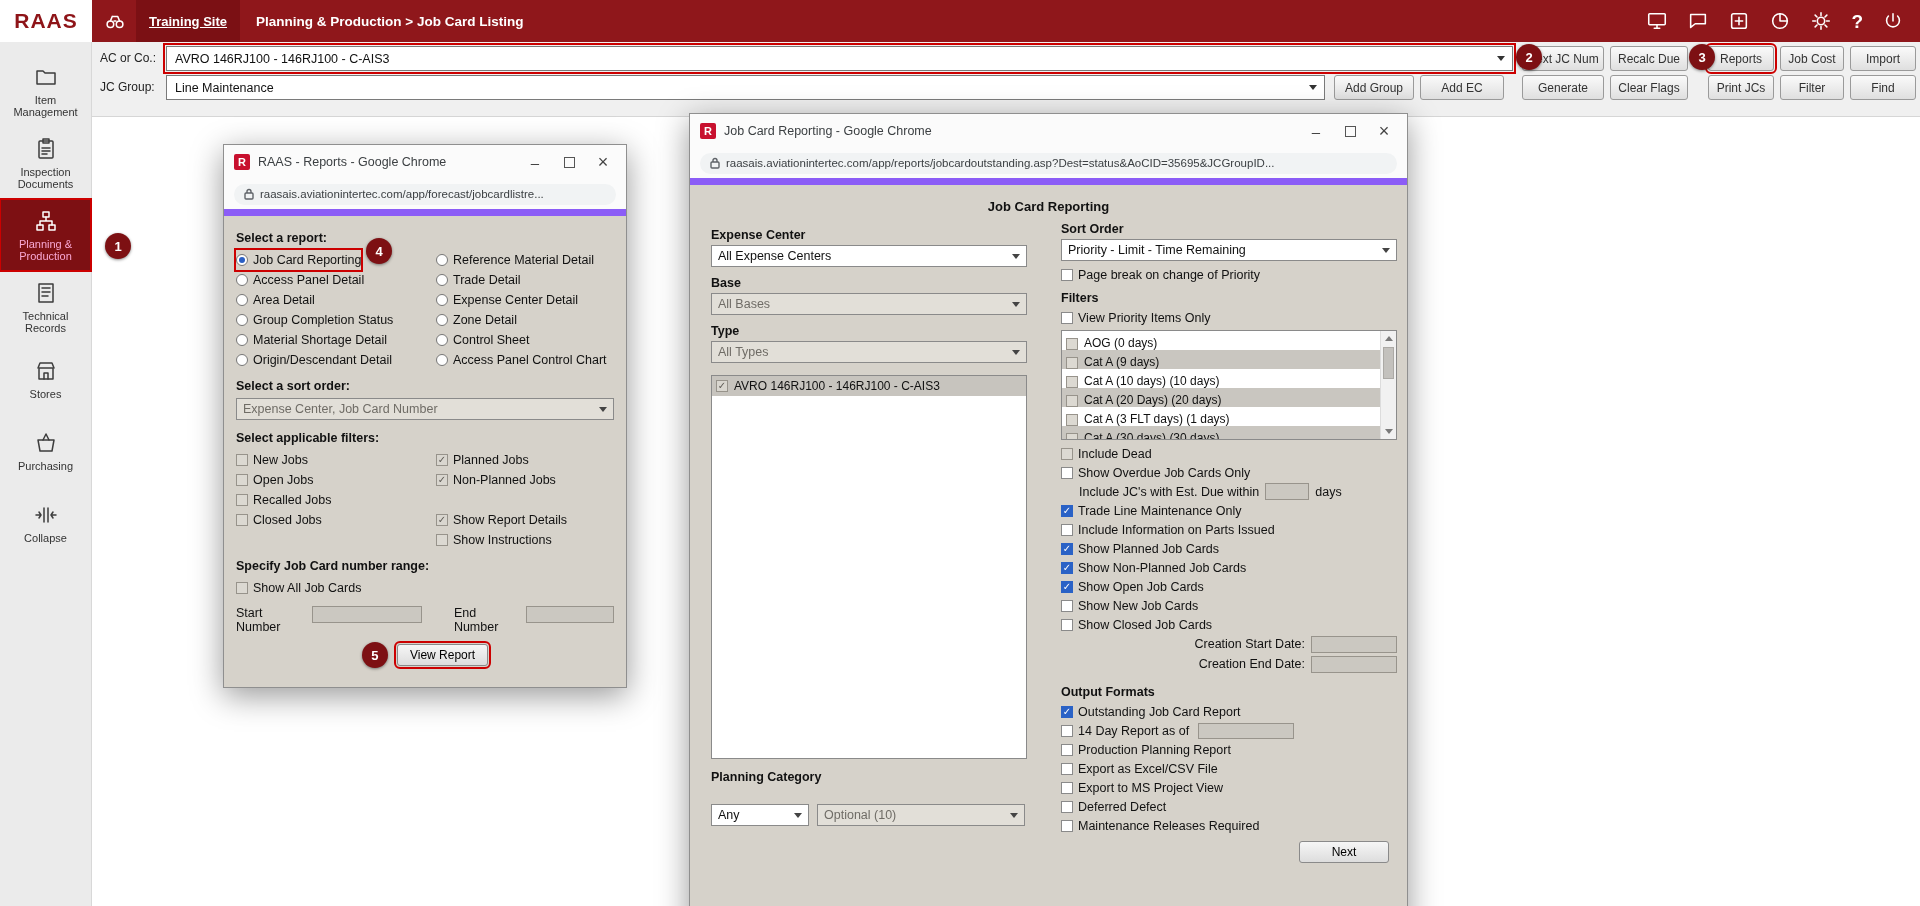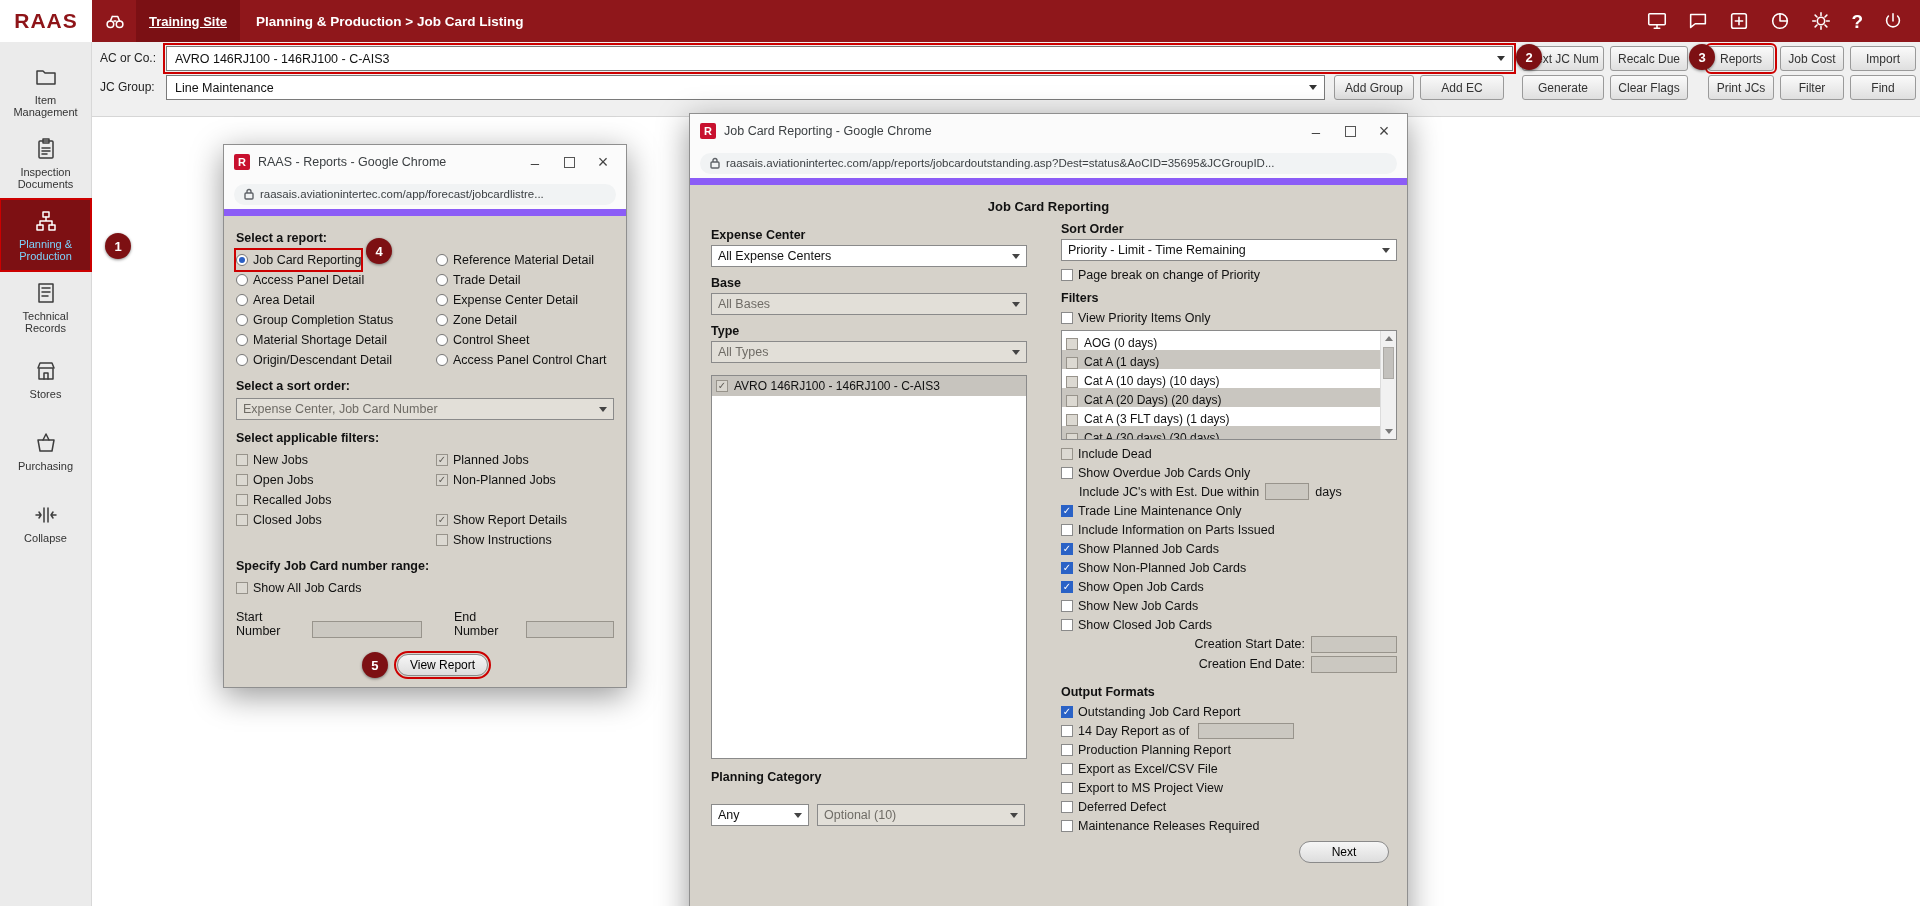--- a/index.html
+++ b/index.html
@@ -18,21 +18,21 @@
   .crumb{color:#fff;font-size:13.5px;margin-left:16px;font-weight:600}
   .top-icons{margin-left:auto;display:flex;align-items:center;gap:19px;padding-right:16px}
   .qmark{color:#fff;font-weight:bold;font-size:19px;line-height:1;cursor:pointer}
 
   
   .sidebar{position:absolute;left:0;top:42px;width:92px;bottom:0;background:#EBEBEB;
            border-right:1px solid #D8D8D8;padding-top:13px;box-sizing:border-box;z-index:4}
   .side-item{height:72px;display:flex;flex-direction:column;align-items:center;justify-content:center;
              gap:5px;cursor:pointer;color:#333}
   .side-item .s-icon{width:24px;height:24px;stroke:#3d3d3d;fill:none;stroke-width:1.5;stroke-linecap:round;stroke-linejoin:round}
-  .side-item.active{background:#7D1013;color:#7dd3fc;outline:2px solid #CC0000;outline-offset:-1px}
+  .side-item.active{background:#7D1013;color:#f9a8d4;outline:2px solid #CC0000;outline-offset:-1px}
   .side-item.active .s-icon{stroke:#fff}
   .s-label{font-size:11px;text-align:center;line-height:12px;width:86px}
 
   
   .toolbar{position:absolute;left:92px;top:42px;right:0;height:74px;background:#F0F0F0;
            border-bottom:1px solid #D6D6D6;z-index:3}
   .t-label{position:absolute;font-size:12px;color:#222;line-height:25px}
   .t-select{position:absolute;height:25px;background:#fff;border:1px solid #7a7a7a;box-sizing:border-box;
             display:flex;align-items:center;padding:0 22px 0 8px;font-size:12.5px;cursor:pointer;white-space:nowrap;overflow:hidden}
   .dd-arrow{position:absolute;right:7px;top:9px;width:0;height:0;border-left:4px solid transparent;
@@ -75,29 +75,29 @@
   .cb.dim-on{background:#D9D6CF;border-color:#97938B;color:#5d5a55}
   .cb.dim-on::after{content:"\2713"}
   .cb.dim-off{background:#DCD9D2;border-color:#97938B}
   .sel-box{height:22px;border:1px solid #8a8a8a;background:#fff;display:flex;align-items:center;width:100%;
            padding:0 20px 0 6px;font-size:12.5px;position:relative;box-sizing:border-box;cursor:pointer;white-space:nowrap;overflow:hidden}
   .sel-box .dd-arrow{top:8px;right:6px;border-top-color:#444}
   .sel-box.disabled{background:#E2DFD8;color:#6f6c66}
   .g-input{display:inline-block;background:#CBC8C1;border:1px solid #98948C;height:17px;box-sizing:border-box;flex:0 0 auto}
   .w110{width:110px}.w88{width:88px}.w86{width:86px}.w44{width:44px}.w96{width:96px}
   .win-btn{height:22px;padding:0 12px;background:linear-gradient(#F6F6F6,#DDDDDD);border:1px solid #8a8a8a;
-           border-radius:11px;font-size:12px;font-family:inherit;cursor:pointer}
+           border-radius:3px;font-size:12px;font-family:inherit;cursor:pointer}
 
   
   .d1{left:223px;top:144px;width:402px;height:542px}
   .d1-body{padding:14px 12px 0 12px;font-size:12.5px}
   .radio-grid{display:flex;margin-top:1px}
   .rcol1{width:200px}.rcol2{flex:1}
   .mt8{margin-top:8px}.mt10{margin-top:10px}
-  .range-row{display:flex;align-items:flex-end;gap:8px;margin-top:18px;font-size:12.5px;height:22px}
+  .range-row{display:flex;align-items:flex-start;gap:8px;margin-top:8px;font-size:12.5px;height:22px}
   .vr-wrap{display:flex;justify-content:center;align-items:center;gap:9px;margin-top:14px}
 
   
   .d2{left:689px;top:113px;width:717px;height:850px}
   .d2-body{position:relative;height:calc(100% - 64px);font-size:12.5px}
   .d2-title{position:absolute;top:14px;left:0;width:100%;text-align:center;font-weight:bold;font-size:13px}
   .colL{position:absolute;left:21px;top:42px;width:316px}
   .colR{position:absolute;left:371px;top:36px;width:336px}
   .d2 .opt-row{height:19px}
   .list-big{height:382px;background:#fff;border:1px solid #8a8a8a;margin-top:12px;overflow:hidden}
@@ -494,21 +494,21 @@
         <div class="pri-list">
           <div class="pri-rows">
 
               <div class="pri-row">
                 <span class="cb dim-off"></span>
                 <span>AOG (0 days)</span>
               </div>
 
               <div class="pri-row shade">
                 <span class="cb dim-off"></span>
-                <span>Cat A (1 days)</span>
+                <span>Cat A (9 days)</span>
               </div>
 
               <div class="pri-row">
                 <span class="cb dim-off"></span>
                 <span>Cat A (10 days) (10 days)</span>
               </div>
 
               <div class="pri-row shade">
                 <span class="cb dim-off"></span>
                 <span>Cat A (20 Days) (20 days)</span>

